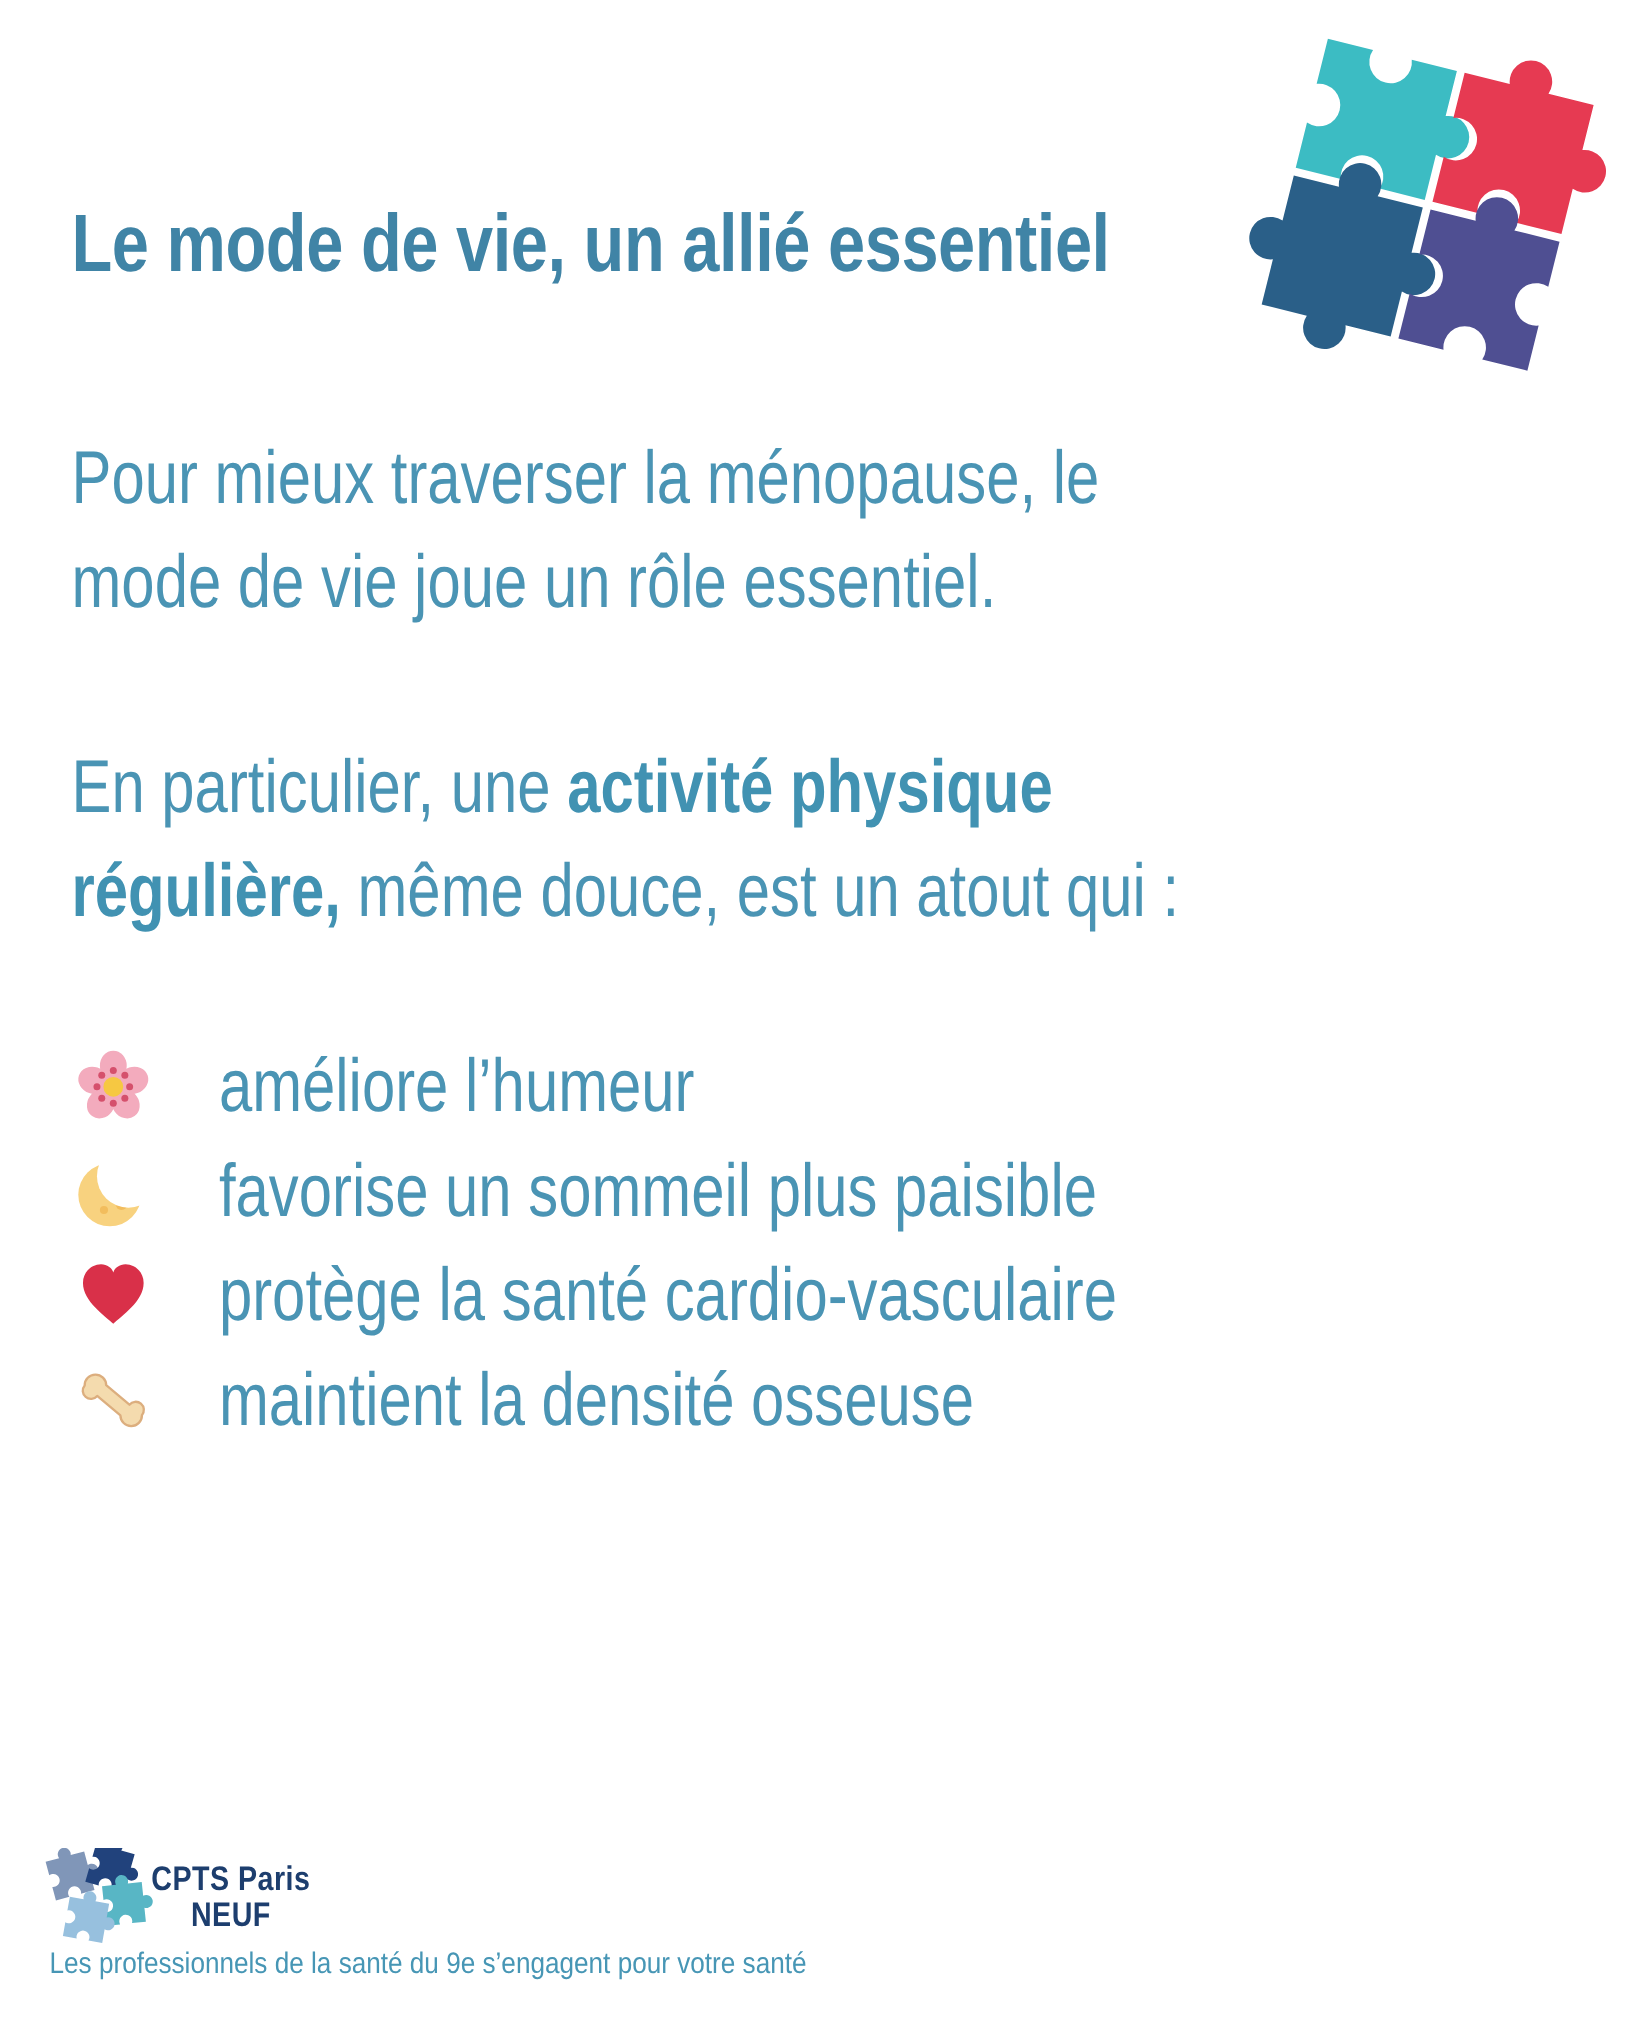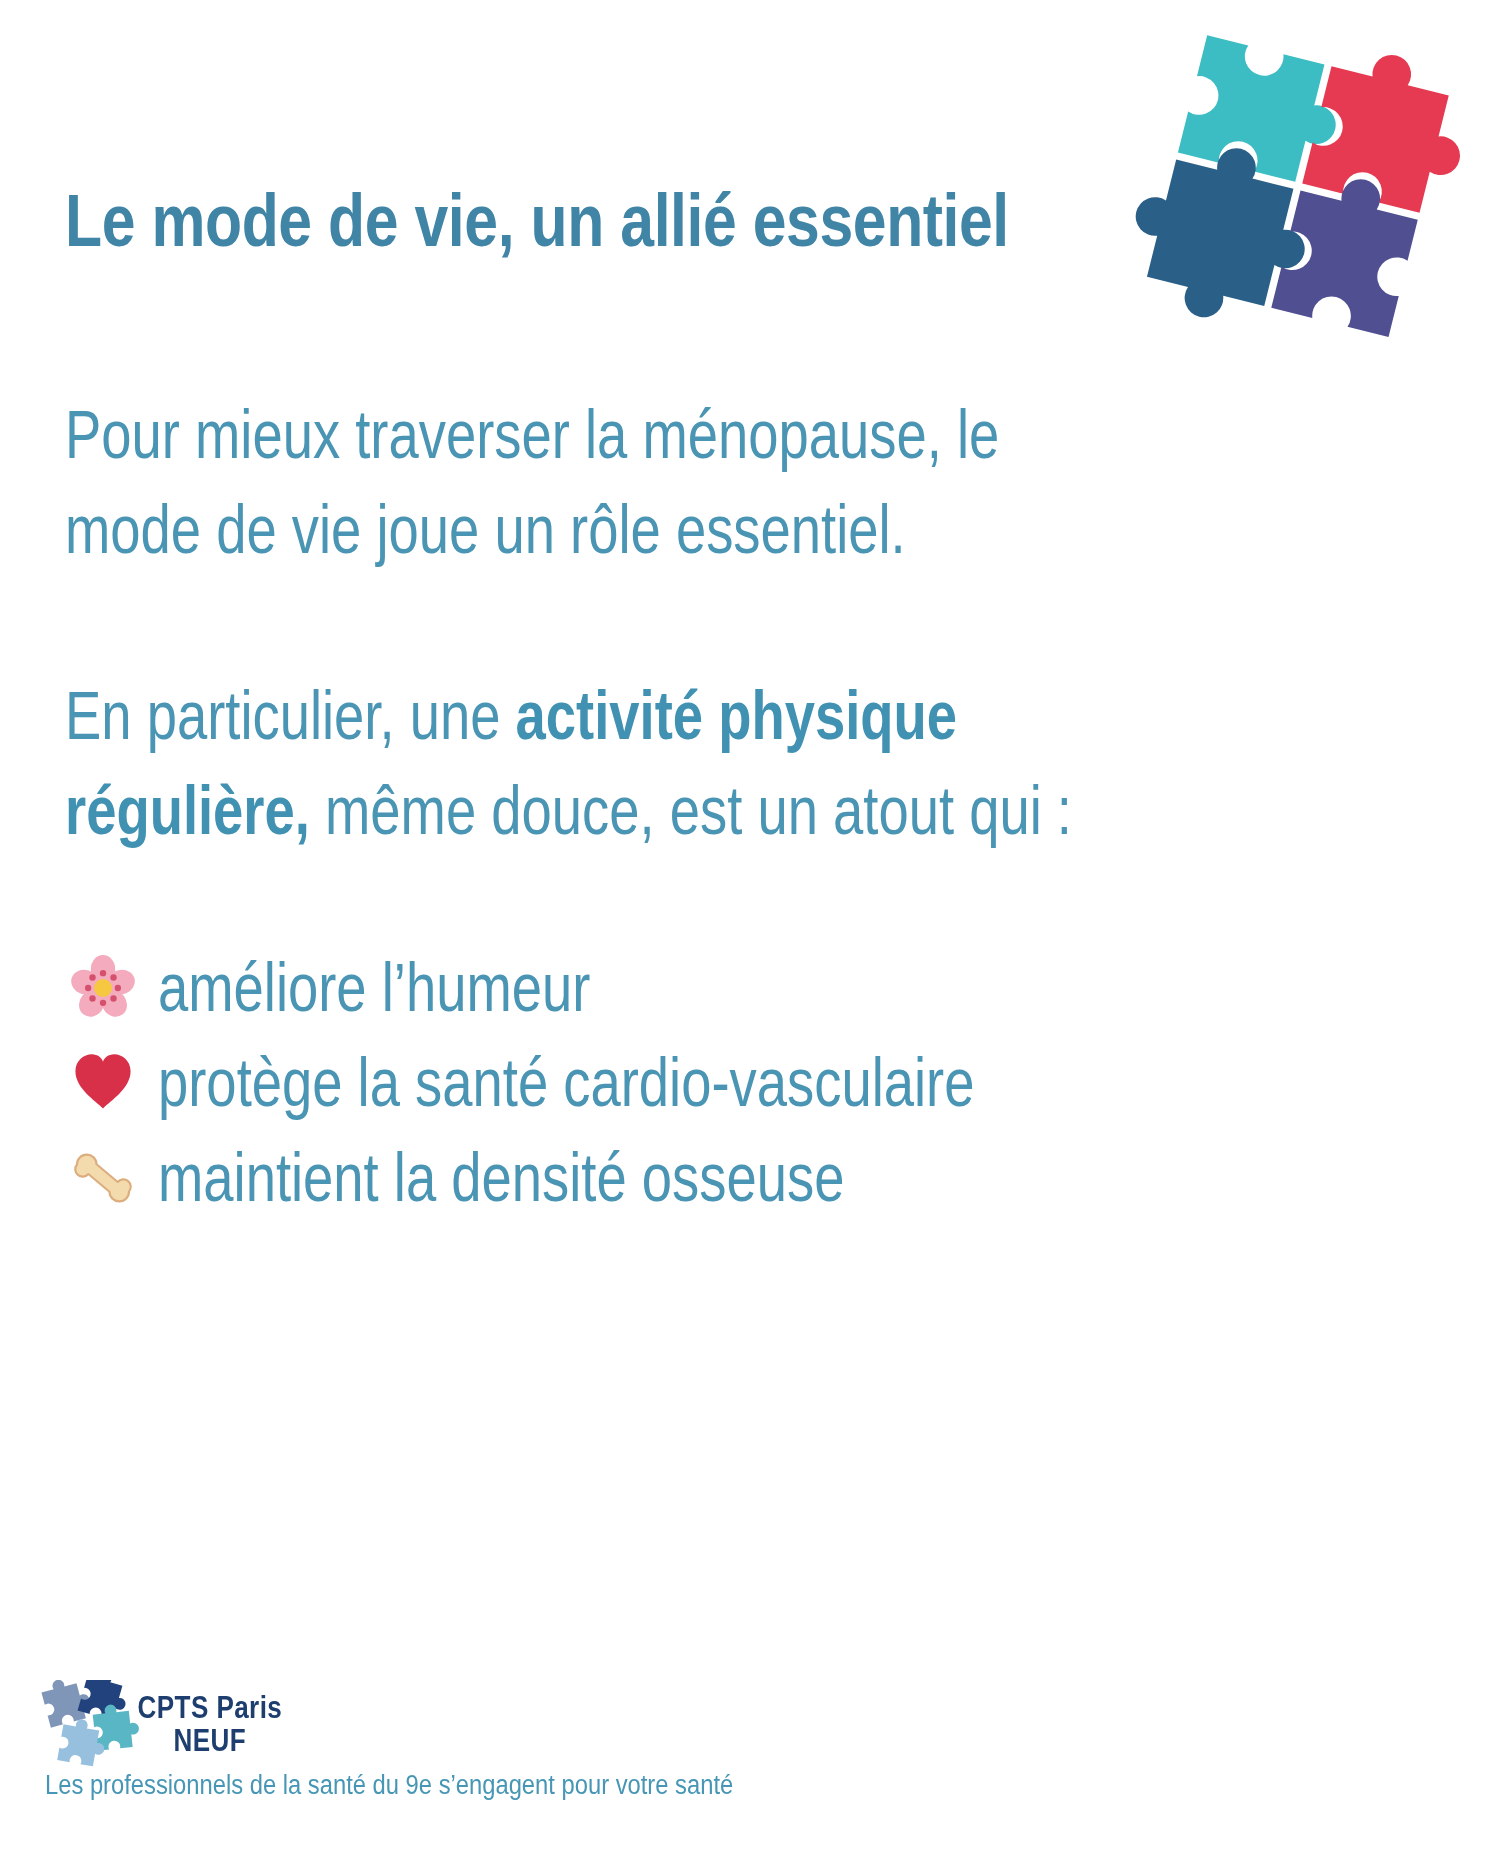--- a/index.html
+++ b/index.html
@@ -29,20 +29,21 @@
     transform:scaleX(0.80);transform-origin:0 0;
   }
   .para b{font-weight:700;color:#4192b2;}
   #intro{top:387px;}
   #emphasis{top:668px;}
   
   .benefits{left:68px;top:940px;margin:0;padding:0;list-style:none;}
   .benefit-row{
     display:flex;align-items:center;
     height:95px;
+    gap:41px;
   }
   .benefit-icon{width:70px;height:70px;flex:0 0 70px;margin-right:20px;}
   .benefit-icon svg{width:70px;height:70px;display:block;}
   .benefit-text{
     font-size:68px;line-height:95px;color:#4a94b4;
     white-space:nowrap;
     transform:scaleX(0.80);transform-origin:0 50%;
     display:inline-block;
   }
   
@@ -109,20 +110,32 @@
             <circle cx="19" cy="33" r="3" fill="#d5506c"></circle>
               <circle cx="23.1" cy="23.1" r="3" fill="#d5506c"></circle>
             <circle cx="33" cy="19" r="3" fill="#d5506c"></circle>
               <circle cx="42.9" cy="23.1" r="3" fill="#d5506c"></circle>
           </g>
         </svg>
       </span>
       <span class="benefit-text">améliore l’humeur</span>
     </li>
 
+    <li class="benefit-row">
+      <span class="benefit-icon">
+        <svg viewBox="0 0 66 66" xmlns="http://www.w3.org/2000/svg" aria-hidden="true">
+          <circle cx="30" cy="36" r="27" fill="#f8d27f"></circle>
+          <circle cx="40" cy="44" r="5" fill="#f2bd5d"></circle>
+          <circle cx="25" cy="49" r="3.5" fill="#f2bd5d"></circle>
+          <circle cx="47" cy="34" r="3" fill="#f2bd5d"></circle>
+          <circle cx="46" cy="20" r="27" fill="#ffffff"></circle>
+        </svg>
+      </span>
+      <span class="benefit-text">favorise un sommeil plus paisible</span>
+    </li>
 
 
     <li class="benefit-row">
       <span class="benefit-icon">
         <svg viewBox="0 0 66 66" xmlns="http://www.w3.org/2000/svg" aria-hidden="true">
           <path d="M33,57 C26,50 7,38 7,22 C7,12 15,6 22.5,6 C28,6 32,9.5 33,13 C34,9.5 38,6 43.5,6 C51,6 59,12 59,22 C59,38 40,50 33,57 Z" fill="#d93049"></path>
         </svg>
       </span>
       <span class="benefit-text">protège la santé cardio-vasculaire</span>
     </li>

